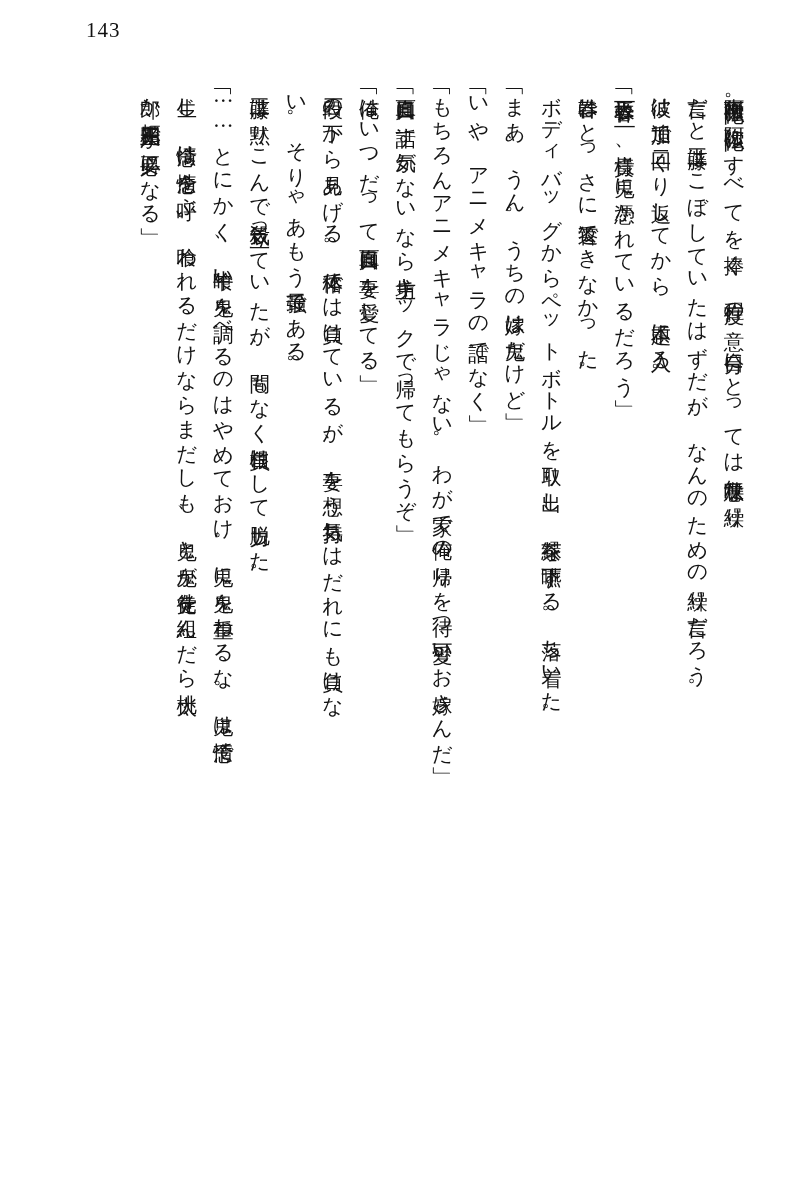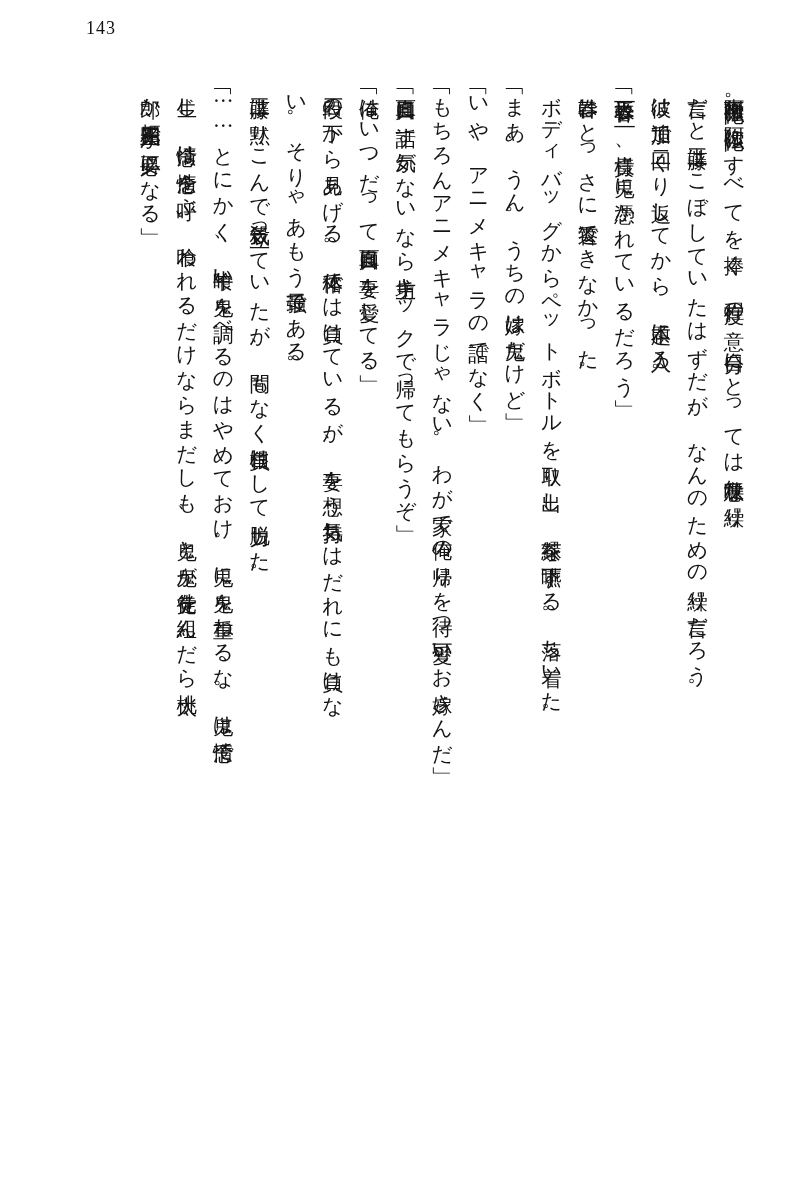--- a/index.html
+++ b/index.html
@@ -20,21 +20,21 @@
     top: 0;
     left: 0;
     width: 800px;
     height: 1200px;
     background: #ffffff;
   }
   .page-number {
     position: absolute;
     top: 18px;
     left: 86px;
-    font-size: 18px;
+    font-size: 21px;
     font-family: "Liberation Serif", "DejaVu Serif", serif;
     letter-spacing: 1px;
     color: #111;
   }
   .text-block {
     position: absolute;
     top: 82px;
     left: 48px;
     width: 704px;
     height: 1060px;

